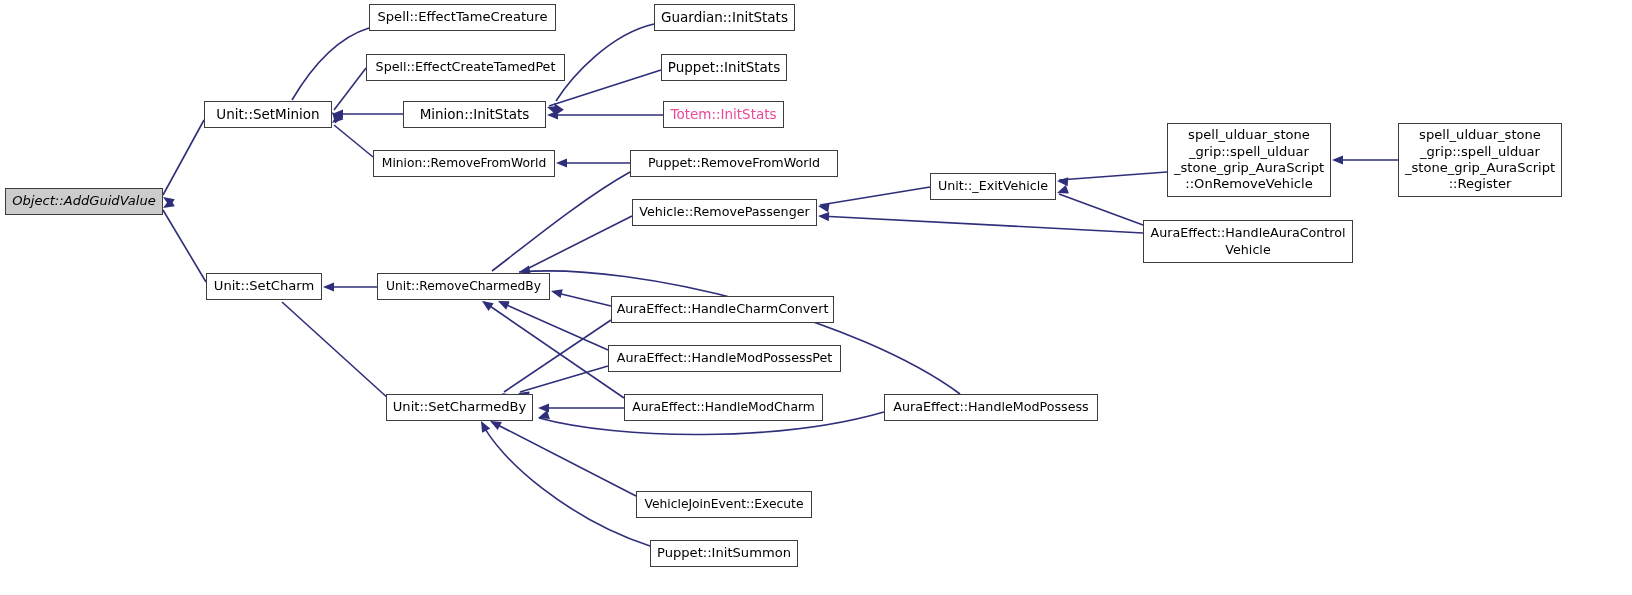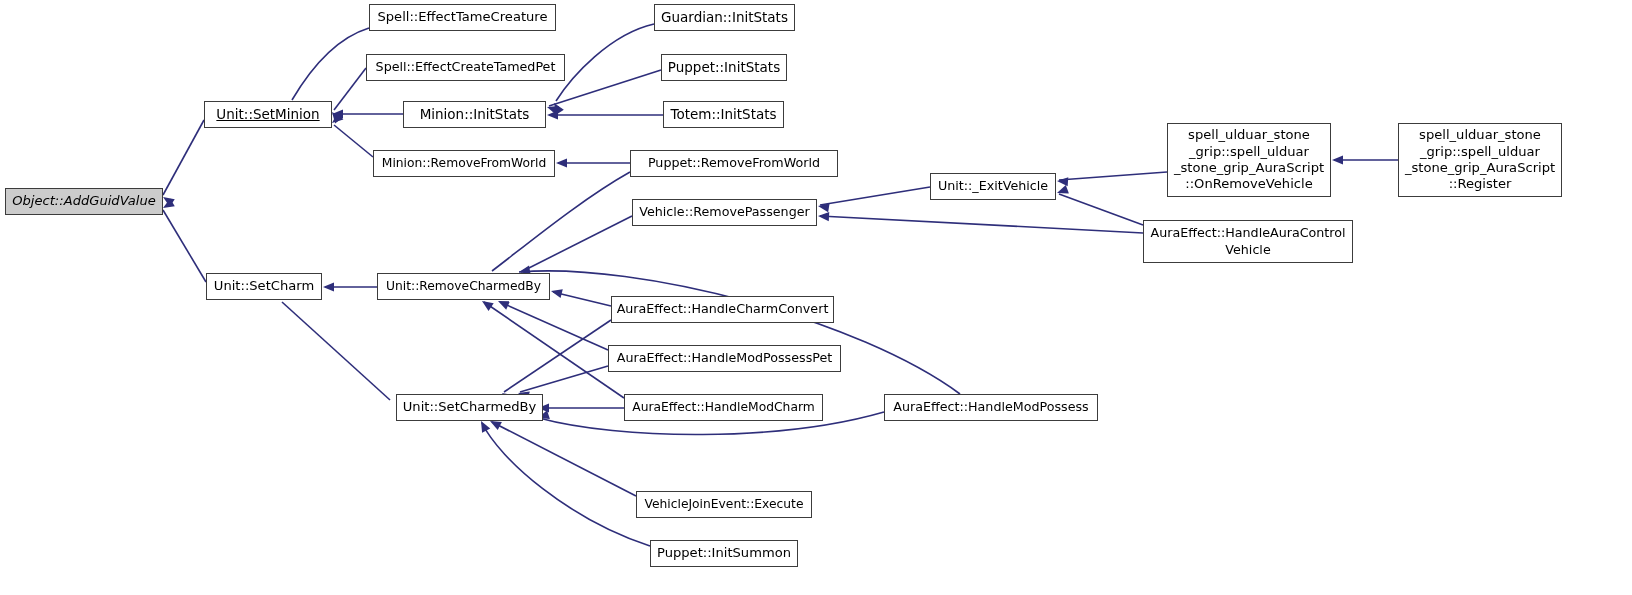--- a/index.html
+++ b/index.html
@@ -108,43 +108,43 @@
       <path d="M 624,408 L 540,408" fill="none" stroke="#2e2e7a" stroke-width="1.6"></path>
       <polygon points="0,0 11,-4.6 11,4.6" fill="#2e2e7a" transform="translate(538,408) rotate(0)"></polygon>
       <path d="M 884,412 C 780,442 620,440 539,418" fill="none" stroke="#2e2e7a" stroke-width="1.6"></path>
       <polygon points="0,0 11,-4.6 11,4.6" fill="#2e2e7a" transform="translate(538,418) rotate(-18)"></polygon>
       <path d="M 636,496 L 492,422" fill="none" stroke="#2e2e7a" stroke-width="1.6"></path>
       <polygon points="0,0 11,-4.6 11,4.6" fill="#2e2e7a" transform="translate(490,421) rotate(27)"></polygon>
       <path d="M 650,546 C 570,520 500,460 482,423" fill="none" stroke="#2e2e7a" stroke-width="1.6"></path>
       <polygon points="0,0 11,-4.6 11,4.6" fill="#2e2e7a" transform="translate(481,421) rotate(62)"></polygon>
     </svg>
 <div class="node root" style="left: 5px; top: 188px; width: 158px; height: 27px; background: rgb(204, 204, 204); border-color: rgb(60, 60, 60); color: rgb(0, 0, 0);"><span class="node-label" style="font-size: 13.1px; font-style: italic;">Object::AddGuidValue</span></div>
-    <div class="node" style="left: 204px; top: 101px; width: 128px; height: 27px; background: rgb(255, 255, 255); border-color: rgb(60, 60, 60); color: rgb(0, 0, 0); text-decoration: underline;"><span class="node-label">Unit::SetMinion</span></div>
+    <div class="node" style="left: 204px; top: 101px; width: 128px; height: 27px; background: rgb(255, 255, 255); border-color: rgb(60, 60, 60); color: rgb(0, 0, 0);"><span class="node-label">Unit::SetMinion</span></div>
     <div class="node" style="left: 369px; top: 4px; width: 187px; height: 27px; background: rgb(255, 255, 255); border-color: rgb(60, 60, 60); color: rgb(0, 0, 0);"><span class="node-label" style="font-size: 13.1px;">Spell::EffectTameCreature</span></div>
     <div class="node" style="left: 366px; top: 54px; width: 199px; height: 27px; background: rgb(255, 255, 255); border-color: rgb(60, 60, 60); color: rgb(0, 0, 0);"><span class="node-label" style="font-size: 12.7px;">Spell::EffectCreateTamedPet</span></div>
     <div class="node" style="left: 403px; top: 101px; width: 143px; height: 27px; background: rgb(255, 255, 255); border-color: rgb(60, 60, 60); color: rgb(0, 0, 0);"><span class="node-label">Minion::InitStats</span></div>
     <div class="node" style="left: 373px; top: 150px; width: 182px; height: 27px; background: rgb(255, 255, 255); border-color: rgb(60, 60, 60); color: rgb(0, 0, 0);"><span class="node-label" style="font-size: 12.3px;">Minion::RemoveFromWorld</span></div>
     <div class="node" style="left: 654px; top: 4px; width: 141px; height: 27px; background: rgb(255, 255, 255); border-color: rgb(60, 60, 60); color: rgb(0, 0, 0);"><span class="node-label">Guardian::InitStats</span></div>
     <div class="node" style="left: 661px; top: 54px; width: 126px; height: 27px; background: rgb(255, 255, 255); border-color: rgb(60, 60, 60); color: rgb(0, 0, 0);"><span class="node-label">Puppet::InitStats</span></div>
-    <div class="node" style="left: 663px; top: 101px; width: 121px; height: 27px; background: rgb(255, 255, 255); border-color: rgb(60, 60, 60); color: #000000;"><span class="node-label">Totem::InitStats</span></div>
+    <div class="node" style="left: 663px; top: 101px; width: 121px; height: 27px; background: rgb(255, 255, 255); border-color: rgb(60, 60, 60); color: #ec4899;"><span class="node-label">Totem::InitStats</span></div>
     <div class="node" style="left: 630px; top: 150px; width: 208px; height: 27px; background: rgb(255, 255, 255); border-color: rgb(60, 60, 60); color: rgb(0, 0, 0);"><span class="node-label" style="font-size: 12.7px;">Puppet::RemoveFromWorld</span></div>
     <div class="node" style="left: 632px; top: 199px; width: 185px; height: 27px; background: rgb(255, 255, 255); border-color: rgb(60, 60, 60); color: rgb(0, 0, 0);"><span class="node-label" style="font-size: 12.7px;">Vehicle::RemovePassenger</span></div>
     <div class="node" style="left: 930px; top: 173px; width: 126px; height: 27px; background: rgb(255, 255, 255); border-color: rgb(60, 60, 60); color: rgb(0, 0, 0);"><span class="node-label" style="font-size: 12.7px;">Unit::_ExitVehicle</span></div>
     <div class="node" style="left: 1167px; top: 123px; width: 164px; height: 74px; background: rgb(255, 255, 255); border-color: rgb(60, 60, 60); color: rgb(0, 0, 0);"><span class="node-label" style="font-size: 13.1px;">spell_ulduar_stone
 _grip::spell_ulduar
 _stone_grip_AuraScript
 ::OnRemoveVehicle</span></div>
     <div class="node" style="left: 1398px; top: 123px; width: 164px; height: 74px; background: rgb(255, 255, 255); border-color: rgb(60, 60, 60); color: rgb(0, 0, 0);"><span class="node-label" style="font-size: 13.1px;">spell_ulduar_stone
 _grip::spell_ulduar
 _stone_grip_AuraScript
 ::Register</span></div>
     <div class="node" style="left: 1143px; top: 220px; width: 210px; height: 43px; background: rgb(255, 255, 255); border-color: rgb(60, 60, 60); color: rgb(0, 0, 0);"><span class="node-label" style="font-size: 12.7px;">AuraEffect::HandleAuraControl
 Vehicle</span></div>
     <div class="node" style="left: 206px; top: 273px; width: 116px; height: 27px; background: rgb(255, 255, 255); border-color: rgb(60, 60, 60); color: rgb(0, 0, 0);"><span class="node-label" style="font-size: 13.1px;">Unit::SetCharm</span></div>
     <div class="node" style="left: 377px; top: 273px; width: 173px; height: 27px; background: rgb(255, 255, 255); border-color: rgb(60, 60, 60); color: rgb(0, 0, 0);"><span class="node-label" style="font-size: 12.3px;">Unit::RemoveCharmedBy</span></div>
     <div class="node" style="left: 611px; top: 296px; width: 223px; height: 27px; background: rgb(255, 255, 255); border-color: rgb(60, 60, 60); color: rgb(0, 0, 0);"><span class="node-label" style="font-size: 12.7px;">AuraEffect::HandleCharmConvert</span></div>
     <div class="node" style="left: 608px; top: 345px; width: 233px; height: 27px; background: rgb(255, 255, 255); border-color: rgb(60, 60, 60); color: rgb(0, 0, 0);"><span class="node-label" style="font-size: 12.7px;">AuraEffect::HandleModPossessPet</span></div>
-    <div class="node" style="left: 396px; top: 394px; width: 147px; height: 27px; background: rgb(255, 255, 255); border-color: rgb(60, 60, 60); color: rgb(0, 0, 0);"><span class="node-label" style="font-size: 13.1px;">Unit::SetCharmedBy</span></div>
+    <div class="node" style="left: 386px; top: 394px; width: 147px; height: 27px; background: rgb(255, 255, 255); border-color: rgb(60, 60, 60); color: rgb(0, 0, 0);"><span class="node-label" style="font-size: 13.1px;">Unit::SetCharmedBy</span></div>
     <div class="node" style="left: 624px; top: 394px; width: 199px; height: 27px; background: rgb(255, 255, 255); border-color: rgb(60, 60, 60); color: rgb(0, 0, 0);"><span class="node-label" style="font-size: 12.3px;">AuraEffect::HandleModCharm</span></div>
     <div class="node" style="left: 884px; top: 394px; width: 214px; height: 27px; background: rgb(255, 255, 255); border-color: rgb(60, 60, 60); color: rgb(0, 0, 0);"><span class="node-label" style="font-size: 12.7px;">AuraEffect::HandleModPossess</span></div>
     <div class="node" style="left: 636px; top: 491px; width: 176px; height: 27px; background: rgb(255, 255, 255); border-color: rgb(60, 60, 60); color: rgb(0, 0, 0);"><span class="node-label" style="font-size: 12.3px;">VehicleJoinEvent::Execute</span></div>
     <div class="node" style="left: 650px; top: 540px; width: 148px; height: 27px; background: rgb(255, 255, 255); border-color: rgb(60, 60, 60); color: rgb(0, 0, 0);"><span class="node-label" style="font-size: 13.1px;">Puppet::InitSummon</span></div>
   </div>
 
 </body></html>

